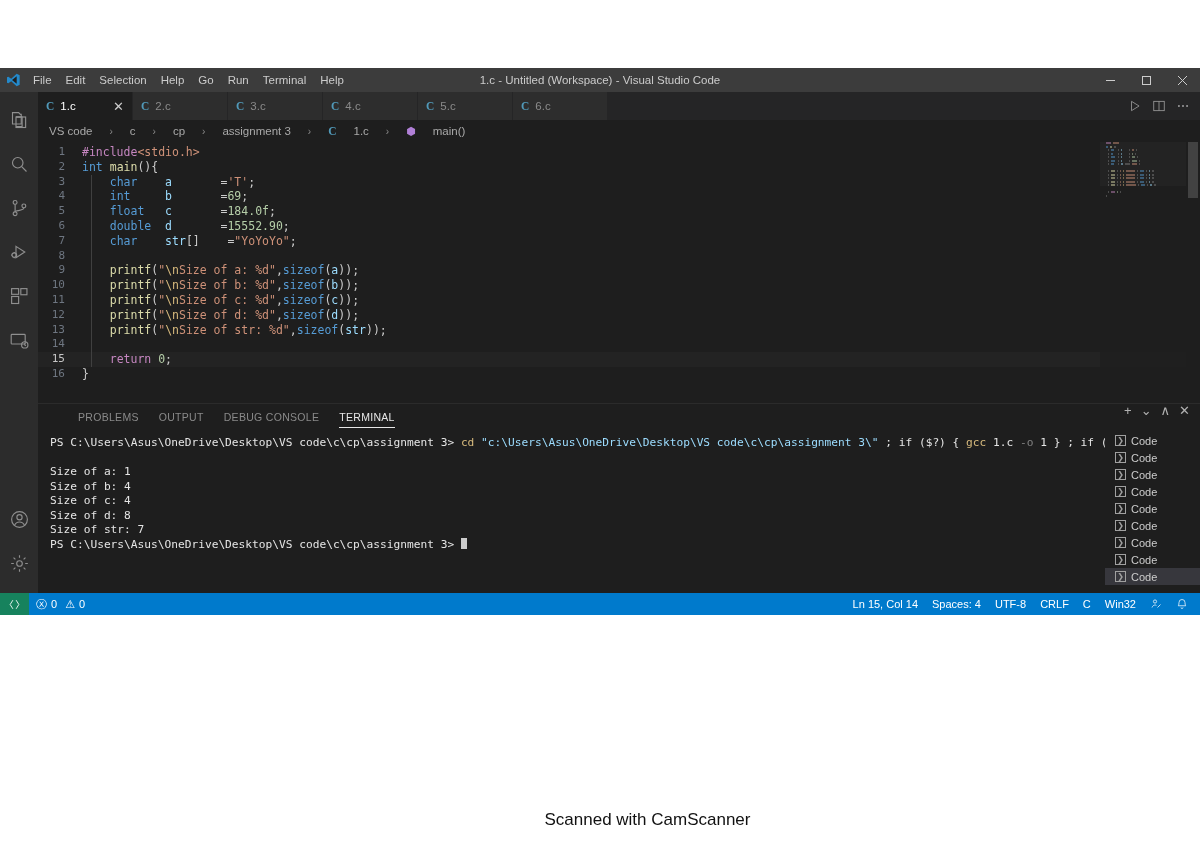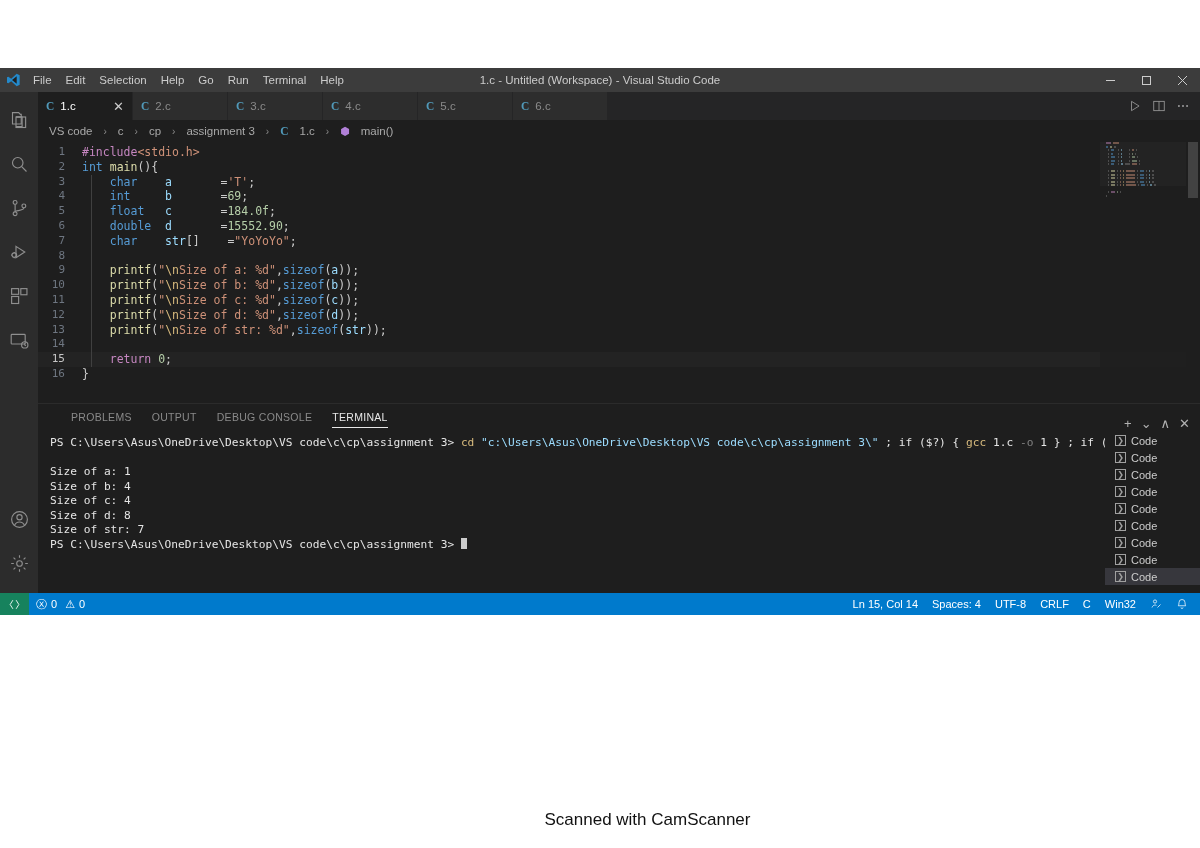--- a/index.html
+++ b/index.html
@@ -69,21 +69,21 @@
   .tab .cicon { color: #519aba; font-weight: bold; font-size: 11.5px; font-family:"Liberation Serif", serif; }
   .tab .tlabel { flex: 1; }
   .tab .tclose { font-size: 13px; color: #cccccc; line-height: 1; }
   .tabs-fill { flex: 1; background: #252526; }
   .tabs-actions { display: flex; align-items: center; gap: 10px; padding: 0 10px; background:#252526; }
   .tabs-actions .ta { opacity: .72; display:flex; align-items:center; }
 
   
   .breadcrumbs {
     height: 22px; background: #1e1e1e; display: flex; align-items: center;
-    padding-left: 11px; font-size: 11.5px; color: #a9a9a9; gap: 11px; flex: 0 0 22px;
+    padding-left: 11px; font-size: 11.5px; color: #a9a9a9; gap: 17px; flex: 0 0 22px;
   }
   .bc-sep { color: #8a8a8a; font-size: 10px; }
   .bc-c { color: #519aba; font-weight: bold; font-family:"Liberation Serif", serif; }
   .bc-sym { color: #b180d7; font-size: 11px; }
 
   
   .editorwrap { flex: 1; position: relative; background: #1e1e1e; overflow: hidden; min-height:0; }
   .code {
     font-family: "DejaVu Sans Mono", monospace; font-size: 11.5px; line-height: 14.8px;
     padding-top: 3px;
@@ -119,21 +119,21 @@
   .mm-line { height: 2px; margin-bottom: 1.5px; display: flex; gap: 2px; }
   .mm-seg { height: 2px; }
   .mm-slider { position:absolute; left:0; right:0; top:0; height: 44px; background: rgba(255,255,255,.035); }
   .editor-scroll {
     position: absolute; right: 0; top: 0; width: 14px; height: 100%; background:#1e1e1e;
   }
   .editor-scroll .thumb { position:absolute; top:0; left:2px; width:10px; height:56px; background:#424242; }
 
   
   .panel { height: 190px; background: #1e1e1e; display: flex; flex-direction: column; flex: 0 0 190px; border-top:1px solid #2b2b2b;}
-  .panel-head { height: 26px; display: flex; align-items: flex-end; padding-left: 23px; flex: 0 0 26px; }
+  .panel-head { height: 26px; display: flex; align-items: flex-start; padding-left: 30px; flex: 0 0 26px; }
   .ptab {
     font-size: 10.5px; letter-spacing: .3px; color: #8a8a8a; padding: 0 10px;
     line-height: 26px; position: relative; text-transform: uppercase;
   }
   .ptab.active { color: #e7e7e7; }
   .ptab.active::after {
     content: ""; position: absolute; left: 10px; right: 10px; bottom: 2px; height: 1px; background: #e7e7e7;
   }
   .panel-actions { margin-left: auto; display: flex; align-items: center; gap: 9px; padding-right: 10px; color:#cccccc; }
   .panel-actions span { font-size: 13px; opacity:.85; line-height:1; }

